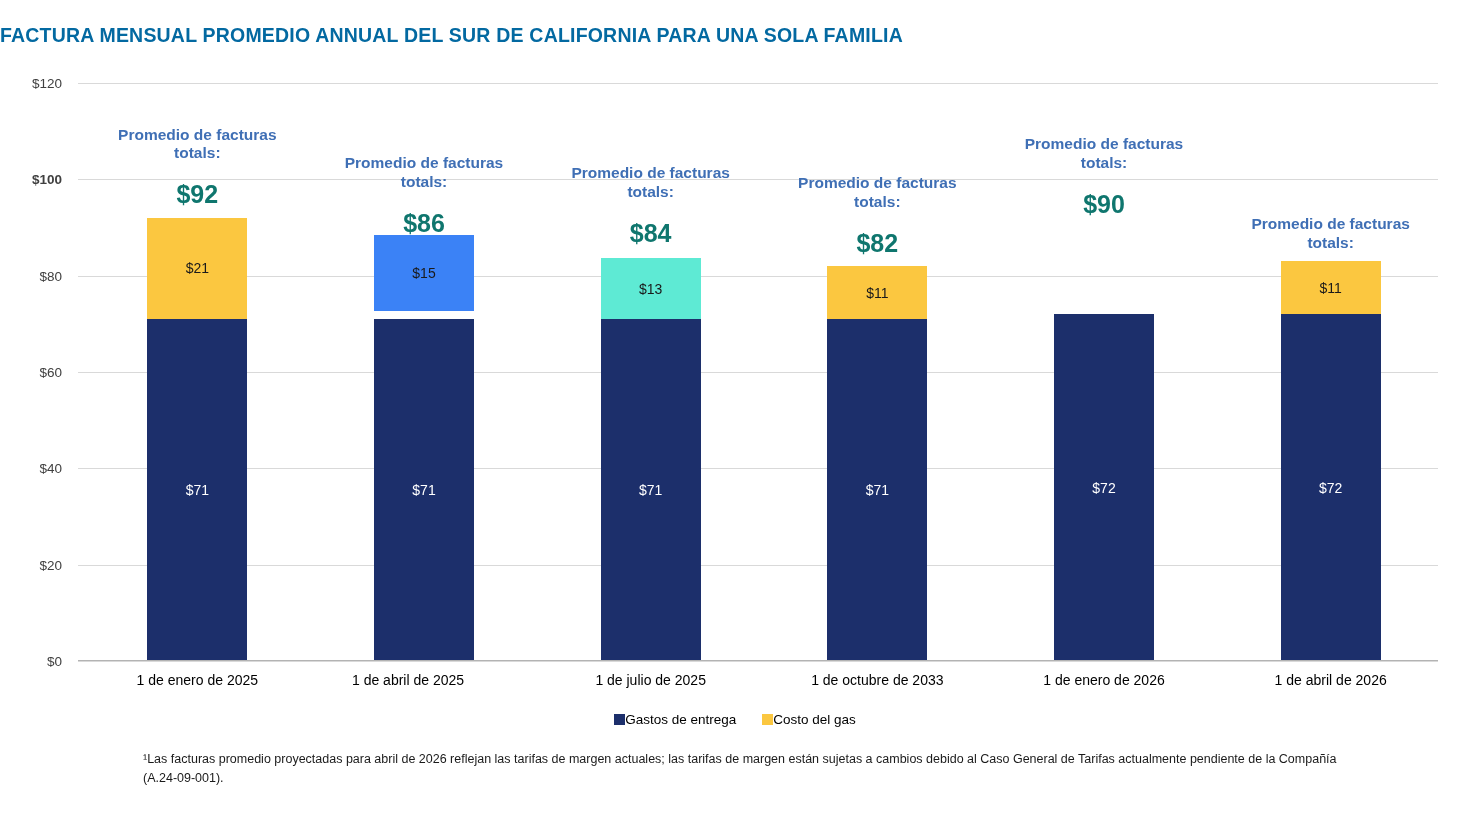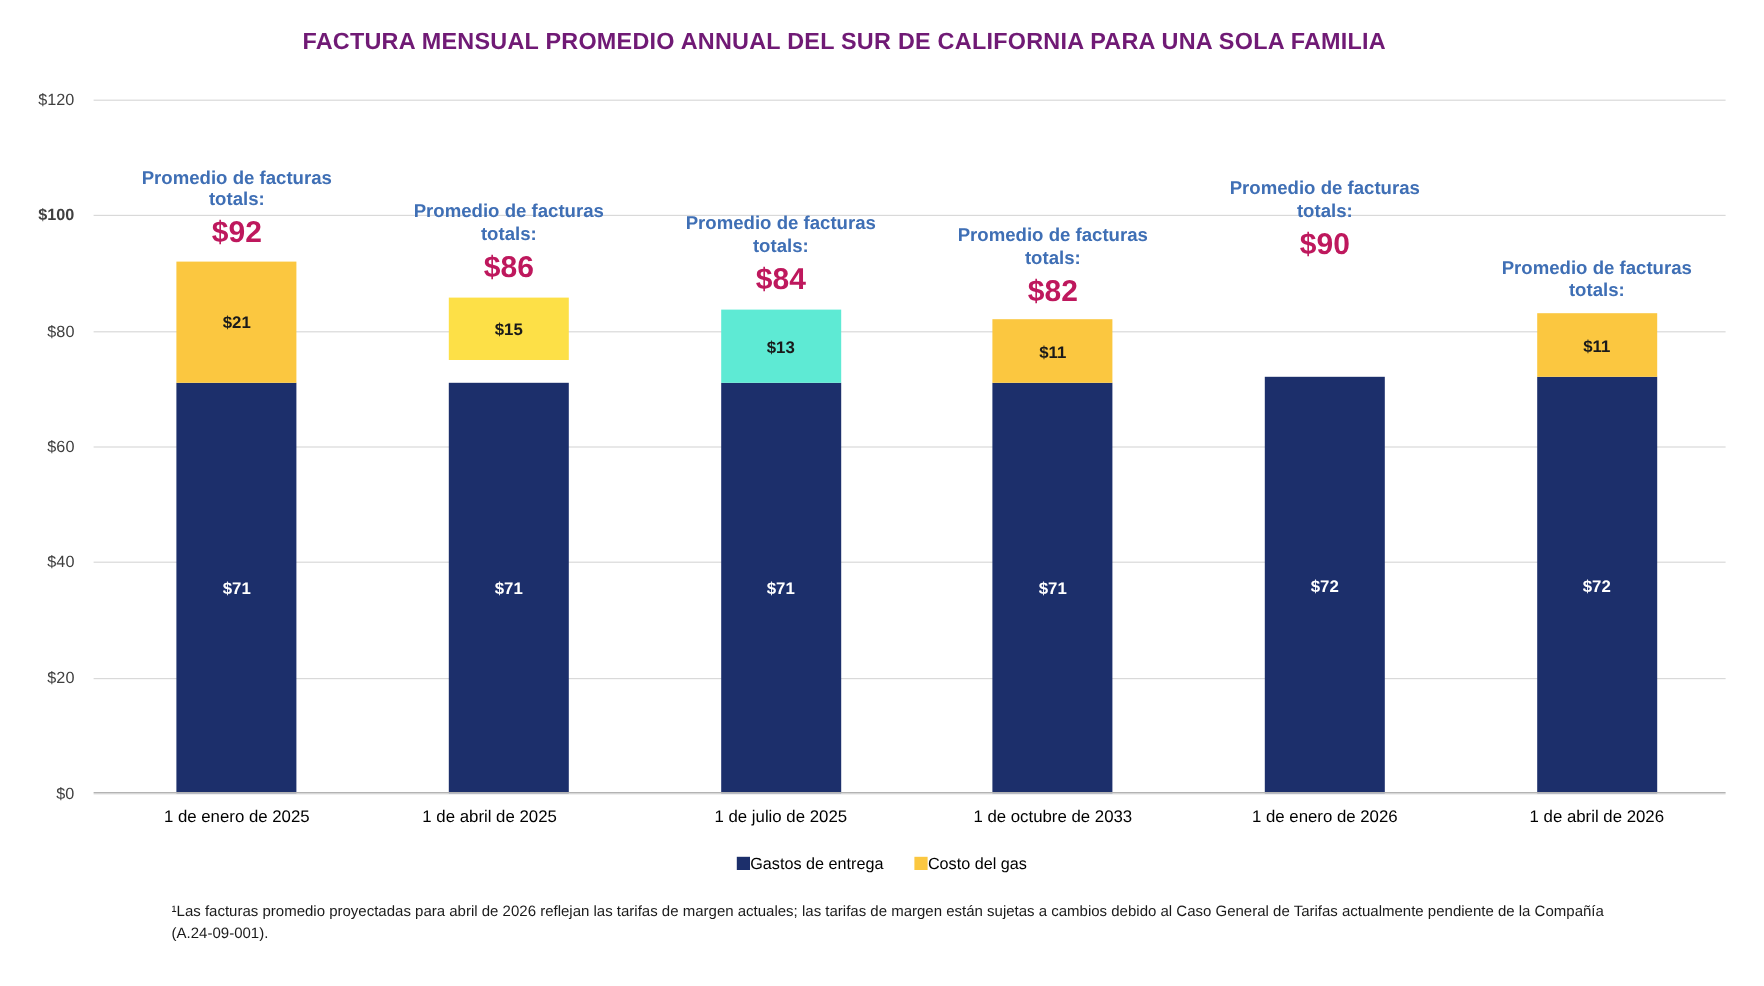--- a/index.html
+++ b/index.html
@@ -14,25 +14,25 @@
     color: #000000;
     position: relative;
     overflow: hidden;
   }
 
   #chart-title {
     position: absolute;
     top: 24px;
     left: 0;
     width: 1407px;
-    text-align: center;
+    text-align: left;
     font-size: 19.5px;
     font-weight: bold;
     letter-spacing: 0.2px;
-    color: #701a75;
+    color: #0369a1;
   }
 
   
   #plot {
     position: absolute;
     left: 78px;
     top: 83px;
     width: 1360px;
     height: 578px;
   }
@@ -76,21 +76,20 @@
     justify-content: center;
   }
   .seg-delivery {
     background: #1c2f6b;
   }
   .seg-gas {
     background: #fbc740;
   }
   .seg-label {
     font-size: 14px;
-    font-weight: bold;
   }
   .seg-delivery .seg-label {
     color: #ffffff;
   }
   .seg-gas .seg-label {
     color: #1a1a1a;
   }
 
   .total-annot {
     position: absolute;
@@ -98,22 +97,22 @@
     text-align: center;
     color: #3f6fb5;
     font-weight: bold;
     line-height: 1.22;
   }
   .total-annot .caption {
     font-size: 15.5px;
   }
   .total-annot .amount {
     font-size: 25px;
-    color: #be185d;
-    margin-top: 2px;
+    color: #0f766e;
+    margin-top: 16px;
   }
 
   
   #x-axis-line {
     position: absolute;
     left: 78px;
     top: 660px;
     width: 1360px;
     height: 1px;
     background: #b3b3b3;
@@ -197,21 +196,21 @@
         </div>
       </div>
       <div class="total-annot" style="left: 39.3333px; bottom: 451.133px;">
         <div class="caption">Promedio de facturas totals:</div>
         <div class="amount">$92</div>
       </div>
       <div class="bar-group" style="left: 296px; height: 578px;">
         <div class="seg seg-delivery" style="bottom: 0px; height: 341.983px; background: rgb(28, 47, 107);">
           <span class="seg-label">$71</span>
         </div>
-        <div class="seg seg-gas" style="bottom: 361px; height: 52px; background: #fde047;">
+        <div class="seg seg-gas" style="bottom: 350px; height: 76px; background: #3b82f6;">
           <span class="seg-label">$15</span>
         </div>
       </div>
       <div class="total-annot" style="left: 266px; bottom: 422.233px;">
         <div class="caption">Promedio de facturas totals:</div>
         <div class="amount">$86</div>
       </div>
       <div class="bar-group" style="left: 522.667px; height: 578px;">
         <div class="seg seg-delivery" style="bottom: 0px; height: 341.983px; background: rgb(28, 47, 107);">
           <span class="seg-label">$71</span>

